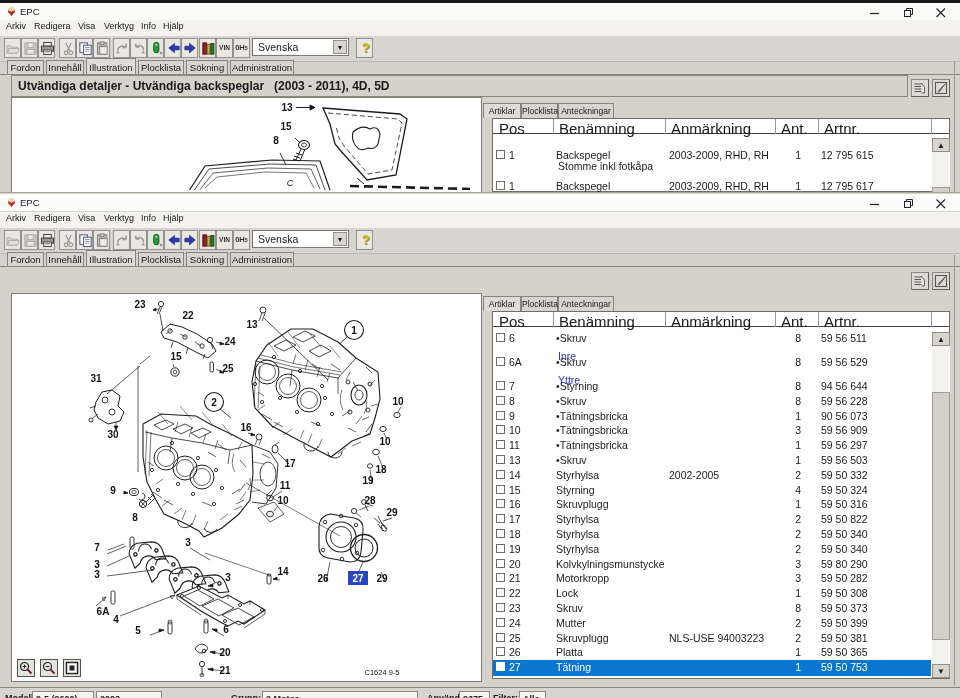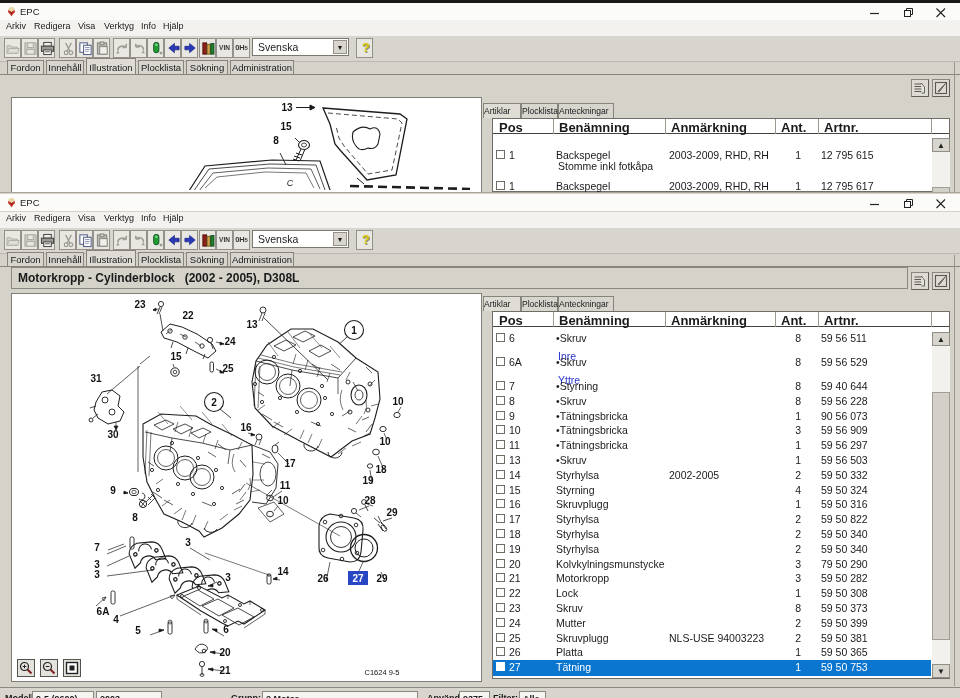--- a/index.html
+++ b/index.html
@@ -17,24 +17,24 @@
 .combo{position:absolute;top:2px;left:252px;width:97px;height:18px;background:#fff;border:1px solid #7a786f;font-size:10.5px;}
 .combo i{font-style:normal;position:absolute;left:5px;top:2px;}
 .combo b{position:absolute;right:1px;top:1px;width:14px;height:14px;background:#d8d5cf;border:1px solid #979289;font-size:7px;text-align:center;line-height:13px;font-weight:400;}
 .tabrow{position:absolute;left:0;width:100%;height:16px;font-size:9.5px;}
 .tab{position:absolute;top:2px;height:14px;border:1px solid #87847c;border-bottom:none;background:#d8d5cf;text-align:center;line-height:14px;}
 .tab.act{top:0;height:16px;background:#dfdcd6;line-height:17px;}
 .tabline{position:absolute;left:0;width:100%;height:1px;background:#87847c;}
 .heading{position:absolute;left:11px;width:897px;height:22px;border:1px solid #8b8880;font-weight:bold;font-size:12px;padding:3px 0 0 6px;}
 .pbtn{position:absolute;width:18px;height:18px;border:1px solid #8a877f;border-right-color:#5f5d57;border-bottom-color:#5f5d57;background:#dedbd5;}
 .illus{position:absolute;left:11px;background:#fff;border:1px solid #807d76;}
-.rtab{position:absolute;height:15px;border:1px solid #87847c;border-bottom:none;background:#d8d5cf;font-size:8.5px;line-height:15px;}
+.rtab{position:absolute;height:15px;border:1px solid #87847c;border-bottom:none;background:#d8d5cf;font-size:8.5px;text-align:center;line-height:15px;}
 .rtab.act{background:#dfdcd6;}
 .tbl{position:absolute;left:492px;width:458px;background:#fff;border:1px solid #6f6d66;}
-.thead{position:relative;height:15px;border-bottom:1px solid #44423e;font-weight:bold;font-size:13px;}
+.thead{position:relative;height:15px;border-bottom:1px solid #44423e;font-weight:normal;font-size:15px;}
 .thead span{position:absolute;top:1px;}
 .vline{position:absolute;top:0;width:1px;background:#9b9890;}
 .trow{position:relative;font-size:10.5px;}
 .trow .cb{position:absolute;left:3px;top:2px;width:9px;height:9px;border:1px solid #6f6d66;background:#fff;}
 .c1{position:absolute;left:16px;top:1px;}
 .c2{position:absolute;left:63px;top:1px;}
 .c2s{position:absolute;left:65px;top:19px;color:#2b35cc;}
 .c3{position:absolute;left:176px;top:1px;}
 .c4{position:absolute;left:282px;top:1px;width:26px;text-align:right;}
 .c5{position:absolute;left:328px;top:1px;}
@@ -240,20 +240,21 @@
   </div>
   <div class="tabrow" style="top:58px;">
     <div class="tab" style="left:7px;width:37px">Fordon</div>
     <div class="tab" style="left:46px;width:38px">Innehåll</div>
     <div class="tab act" style="left:86px;width:50px">Illustration</div>
     <div class="tab" style="left:138px;width:46px">Plocklista</div>
     <div class="tab" style="left:186px;width:42px">Sökning</div>
     <div class="tab" style="left:230px;width:64px">Administration</div>
     <div class="tabline" style="top:16px"></div>
   </div>
+  <div class="heading" style="top:75px;">Utvändiga detaljer - Utvändiga backspeglar&nbsp;&nbsp;&nbsp;(2003 - 2011), 4D, 5D</div>
   <div class="pbtn" style="left:911px;top:79px"><svg width="16" height="16">
         <use href="#i-grid"></use>
       </svg></div>
   <div class="pbtn" style="left:932px;top:79px"><svg width="16" height="16">
         <use href="#i-note"></use>
       </svg></div>
   <div class="abs" style="left:954px;top:62px;bottom:0;width:1px;background:#9a968e"></div>
   <div class="illus" style="top:97px;width:471px;height:96px;">
     <svg width="469" height="92" viewBox="0 0 469 92" fill="none" stroke="#1d1d1d" stroke-width="1">
       <text x="275" y="13" font-size="10" font-weight="bold" fill="#111" stroke="none" text-anchor="middle">13</text>
@@ -419,21 +420,20 @@
   </div>
   <div class="tabrow" style="top:57px;">
     <div class="tab" style="left:7px;width:37px">Fordon</div>
     <div class="tab" style="left:46px;width:38px">Innehåll</div>
     <div class="tab act" style="left:86px;width:50px">Illustration</div>
     <div class="tab" style="left:138px;width:46px">Plocklista</div>
     <div class="tab" style="left:186px;width:42px">Sökning</div>
     <div class="tab" style="left:230px;width:64px">Administration</div>
     <div class="tabline" style="top:16px"></div>
   </div>
-  <div class="heading" style="top:74px;">Motorkropp - Cylinderblock&nbsp;&nbsp;&nbsp;(2002 - 2005), D308L</div>
   <div class="pbtn" style="left:911px;top:79px"><svg width="16" height="16">
         <use href="#i-grid"></use>
       </svg></div>
   <div class="pbtn" style="left:932px;top:79px"><svg width="16" height="16">
         <use href="#i-note"></use>
       </svg></div>
   <div class="abs" style="left:954px;top:62px;bottom:12px;width:1px;background:#9a968e"></div>
   <div class="illus" style="top:100px;width:471px;height:389px;">
     <svg id="eng" width="469" height="387" viewBox="0 0 469 387" fill="none" stroke="#1d1d1d" stroke-width="0.9">
 <g id="labels" stroke="none" fill="#111" font-size="10" font-weight="bold" text-anchor="middle">
@@ -732,21 +732,21 @@
           <span class="c2">•Skruv</span>
           <span class="c2s">Yttre</span>
           <span class="c4">8</span>
           <span class="c5">59 56 529</span>
         </div>
     <div class="trow" style="height:14.8px">
           <span class="cb"></span>
           <span class="c1">7</span>
           <span class="c2">•Styrning</span>
           <span class="c4">8</span>
-          <span class="c5">59 40 644</span>
+          <span class="c5">94 56 644</span>
         </div>
     <div class="trow" style="height:14.8px">
           <span class="cb"></span>
           <span class="c1">8</span>
           <span class="c2">•Skruv</span>
           <span class="c4">8</span>
           <span class="c5">59 56 228</span>
         </div>
     <div class="trow" style="height:14.8px">
           <span class="cb"></span>
@@ -817,21 +817,21 @@
           <span class="c1">19</span>
           <span class="c2">Styrhylsa</span>
           <span class="c4">2</span>
           <span class="c5">59 50 340</span>
         </div>
     <div class="trow" style="height:14.8px">
           <span class="cb"></span>
           <span class="c1">20</span>
           <span class="c2">Kolvkylningsmunstycke</span>
           <span class="c4">3</span>
-          <span class="c5">79 50 290</span>
+          <span class="c5">59 80 290</span>
         </div>
     <div class="trow" style="height:14.8px">
           <span class="cb"></span>
           <span class="c1">21</span>
           <span class="c2">Motorkropp</span>
           <span class="c4">3</span>
           <span class="c5">59 50 282</span>
         </div>
     <div class="trow" style="height:14.8px">
           <span class="cb"></span>

